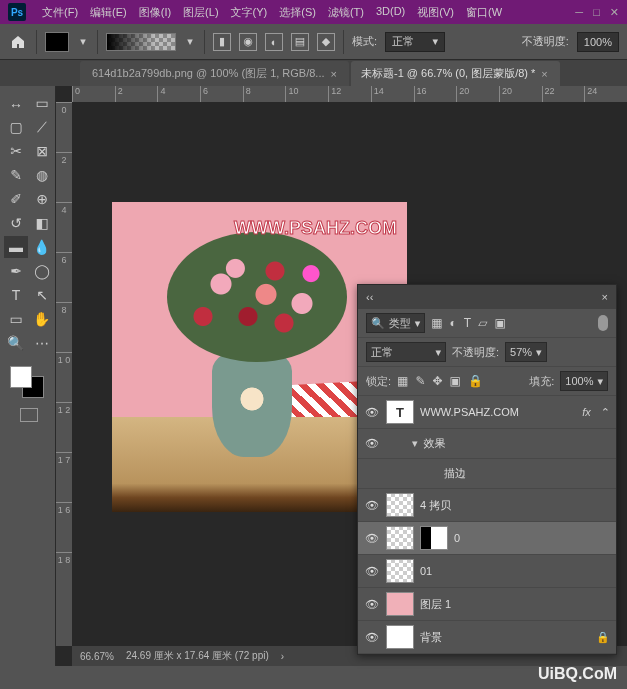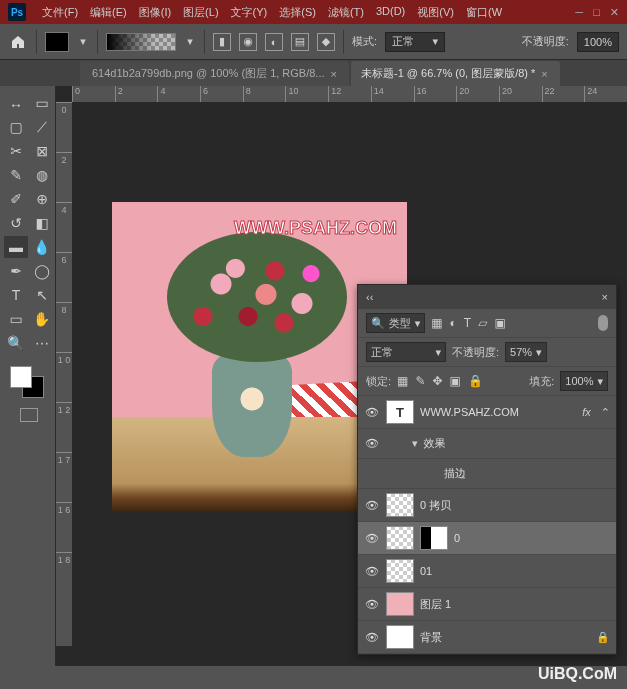--- a/index.html
+++ b/index.html
@@ -1,17 +1,17 @@
 <!DOCTYPE html>
 <html><head>
 <meta charset="utf-8">
 <style>
 * { margin: 0; padding: 0; box-sizing: border-box; font-family: "Microsoft YaHei", Arial, sans-serif; }
 body { width: 627px; height: 689px; background: #535353; color: #ccc; font-size: 11px; overflow: hidden; position: relative; }
-.titlebar { height: 24px; background: #7f1d1d; display: flex; align-items: center; padding: 5px 8px; }
+.titlebar { height: 24px; background: #701a75; display: flex; align-items: center; padding: 5px 8px; }
 .titlebar .ps-logo { width: 18px; height: 18px; background: #001e36; color: #31a8ff; font-weight: bold; font-size: 10px; display: flex; align-items: center; justify-content: center; border-radius: 2px; margin-right: 12px; }
 .menubar { display: flex; gap: 4px; flex: 1; }
 .menubar span { padding: 2px 4px; cursor: default; }
 .winctrl { display: flex; gap: 10px; color: #aaa; }
 .optbar { height: 36px; background: #535353; border-bottom: 1px solid #2a2a2a; display: flex; align-items: center; padding: 0 8px; gap: 8px; }
 .home-icon { width: 20px; height: 20px; display: flex; align-items: center; justify-content: center; }
 .sep { width: 1px; height: 24px; background: #3a3a3a; }
 .swatch { width: 24px; height: 20px; background: #000; border: 1px solid #777; }
 .dd { width: 12px; height: 20px; display: flex; align-items: center; justify-content: center; color: #ccc; }
 .grad { width: 70px; height: 18px; background: linear-gradient(90deg, #000 0%, transparent 70%), repeating-conic-gradient(#888 0% 25%, #bbb 0% 50%) 0/8px 8px; border: 1px solid #777; }
@@ -194,20 +194,25 @@
     <div class="canvas-area">
       <div class="artboard">
         <div class="wall"></div>
         <div class="cloth"></div>
         <div class="table"></div>
         <div class="vase"></div>
         <div class="flowers"></div>
         <div class="wm">WWW.PSAHZ.COM</div>
       </div>
     </div>
+    <div class="status">
+      <span>66.67%</span>
+      <span>24.69 厘米 x 17.64 厘米 (72 ppi)</span>
+      <span>›</span>
+    </div>
   </div>
 </div>
 
 <div class="layers">
   <div class="hdr">
     <span>‹‹</span>
     <span>×</span>
   </div>
   <div class="row">
     <div class="drop">🔍 <span>类型</span> ▾</div>
@@ -257,21 +262,21 @@
       <div class="lrow">
         <span class="eye"></span>
         <span class="indent"></span>
         <span class="indent"></span>
         <span></span>
         <span class="lname">描边</span>
       </div>
       <div class="lrow">
         <span class="eye">👁</span>
         <div class="thumb checker"></div>
-        <span class="lname">0 拷贝</span>
+        <span class="lname">4 拷贝</span>
       </div>
       <div class="lrow sel">
         <span class="eye">👁</span>
         <div class="thumb checker"></div>
         <div class="mask"></div>
         <span class="lname">0</span>
       </div>
       <div class="lrow">
         <span class="eye">👁</span>
         <div class="thumb checker"></div>

